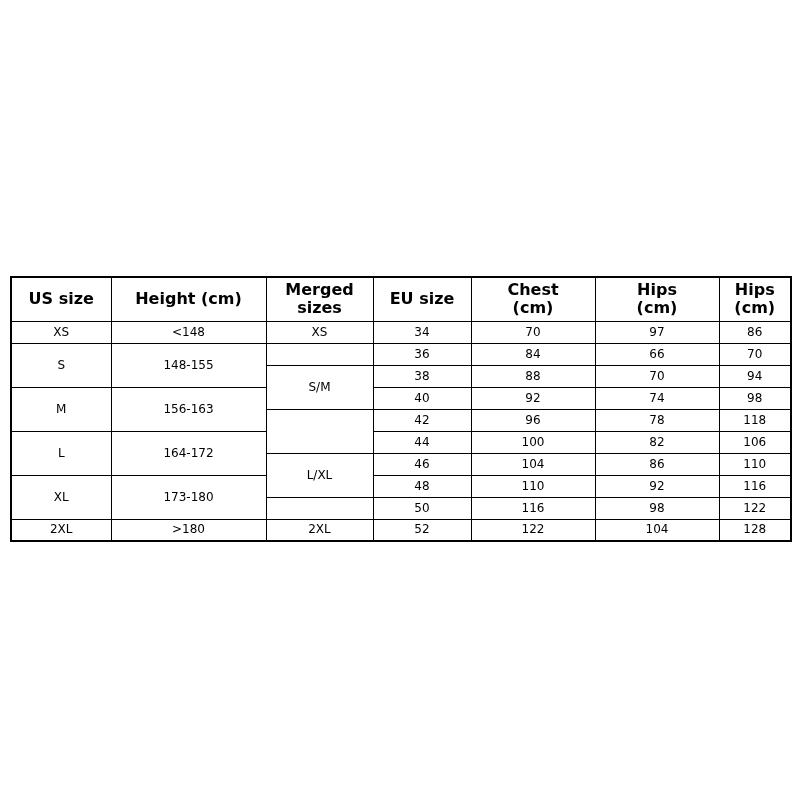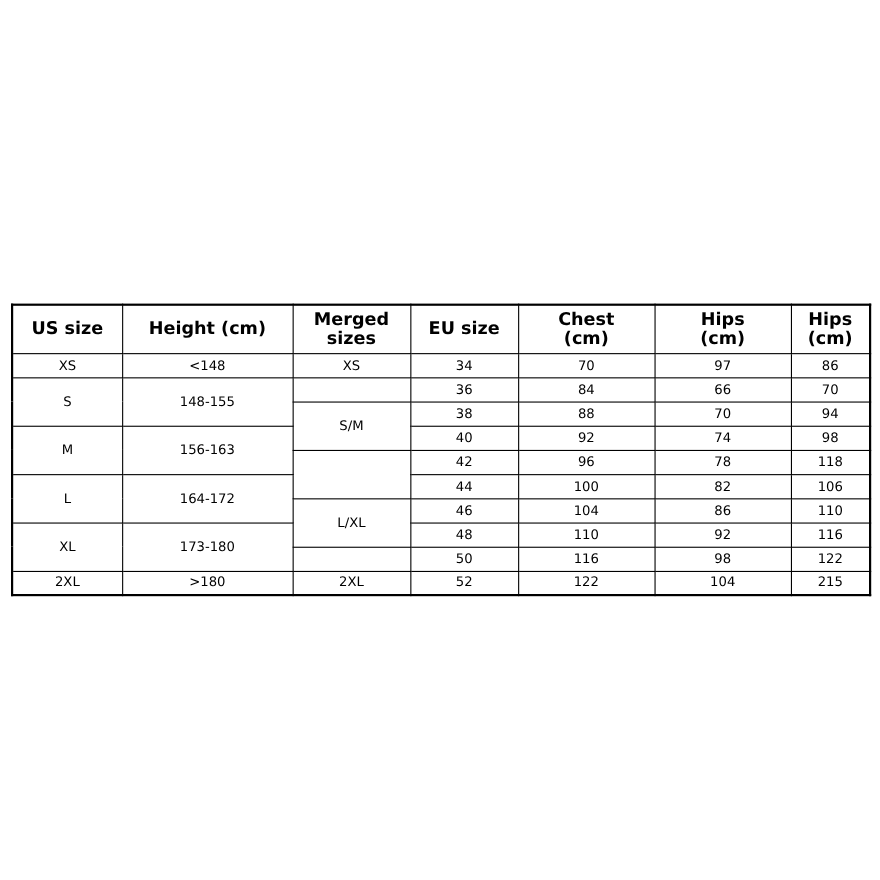--- a/index.html
+++ b/index.html
@@ -155,18 +155,18 @@
           <td>98</td>
           <td>122</td>
         </tr>
         <tr>
           <td>2XL</td>
           <td>&gt;180</td>
           <td>2XL</td>
           <td>52</td>
           <td>122</td>
           <td>104</td>
-          <td>215</td>
+          <td>128</td>
         </tr>
       </tbody>
     </table>
   </div>
 </div>
 
 </body></html>

